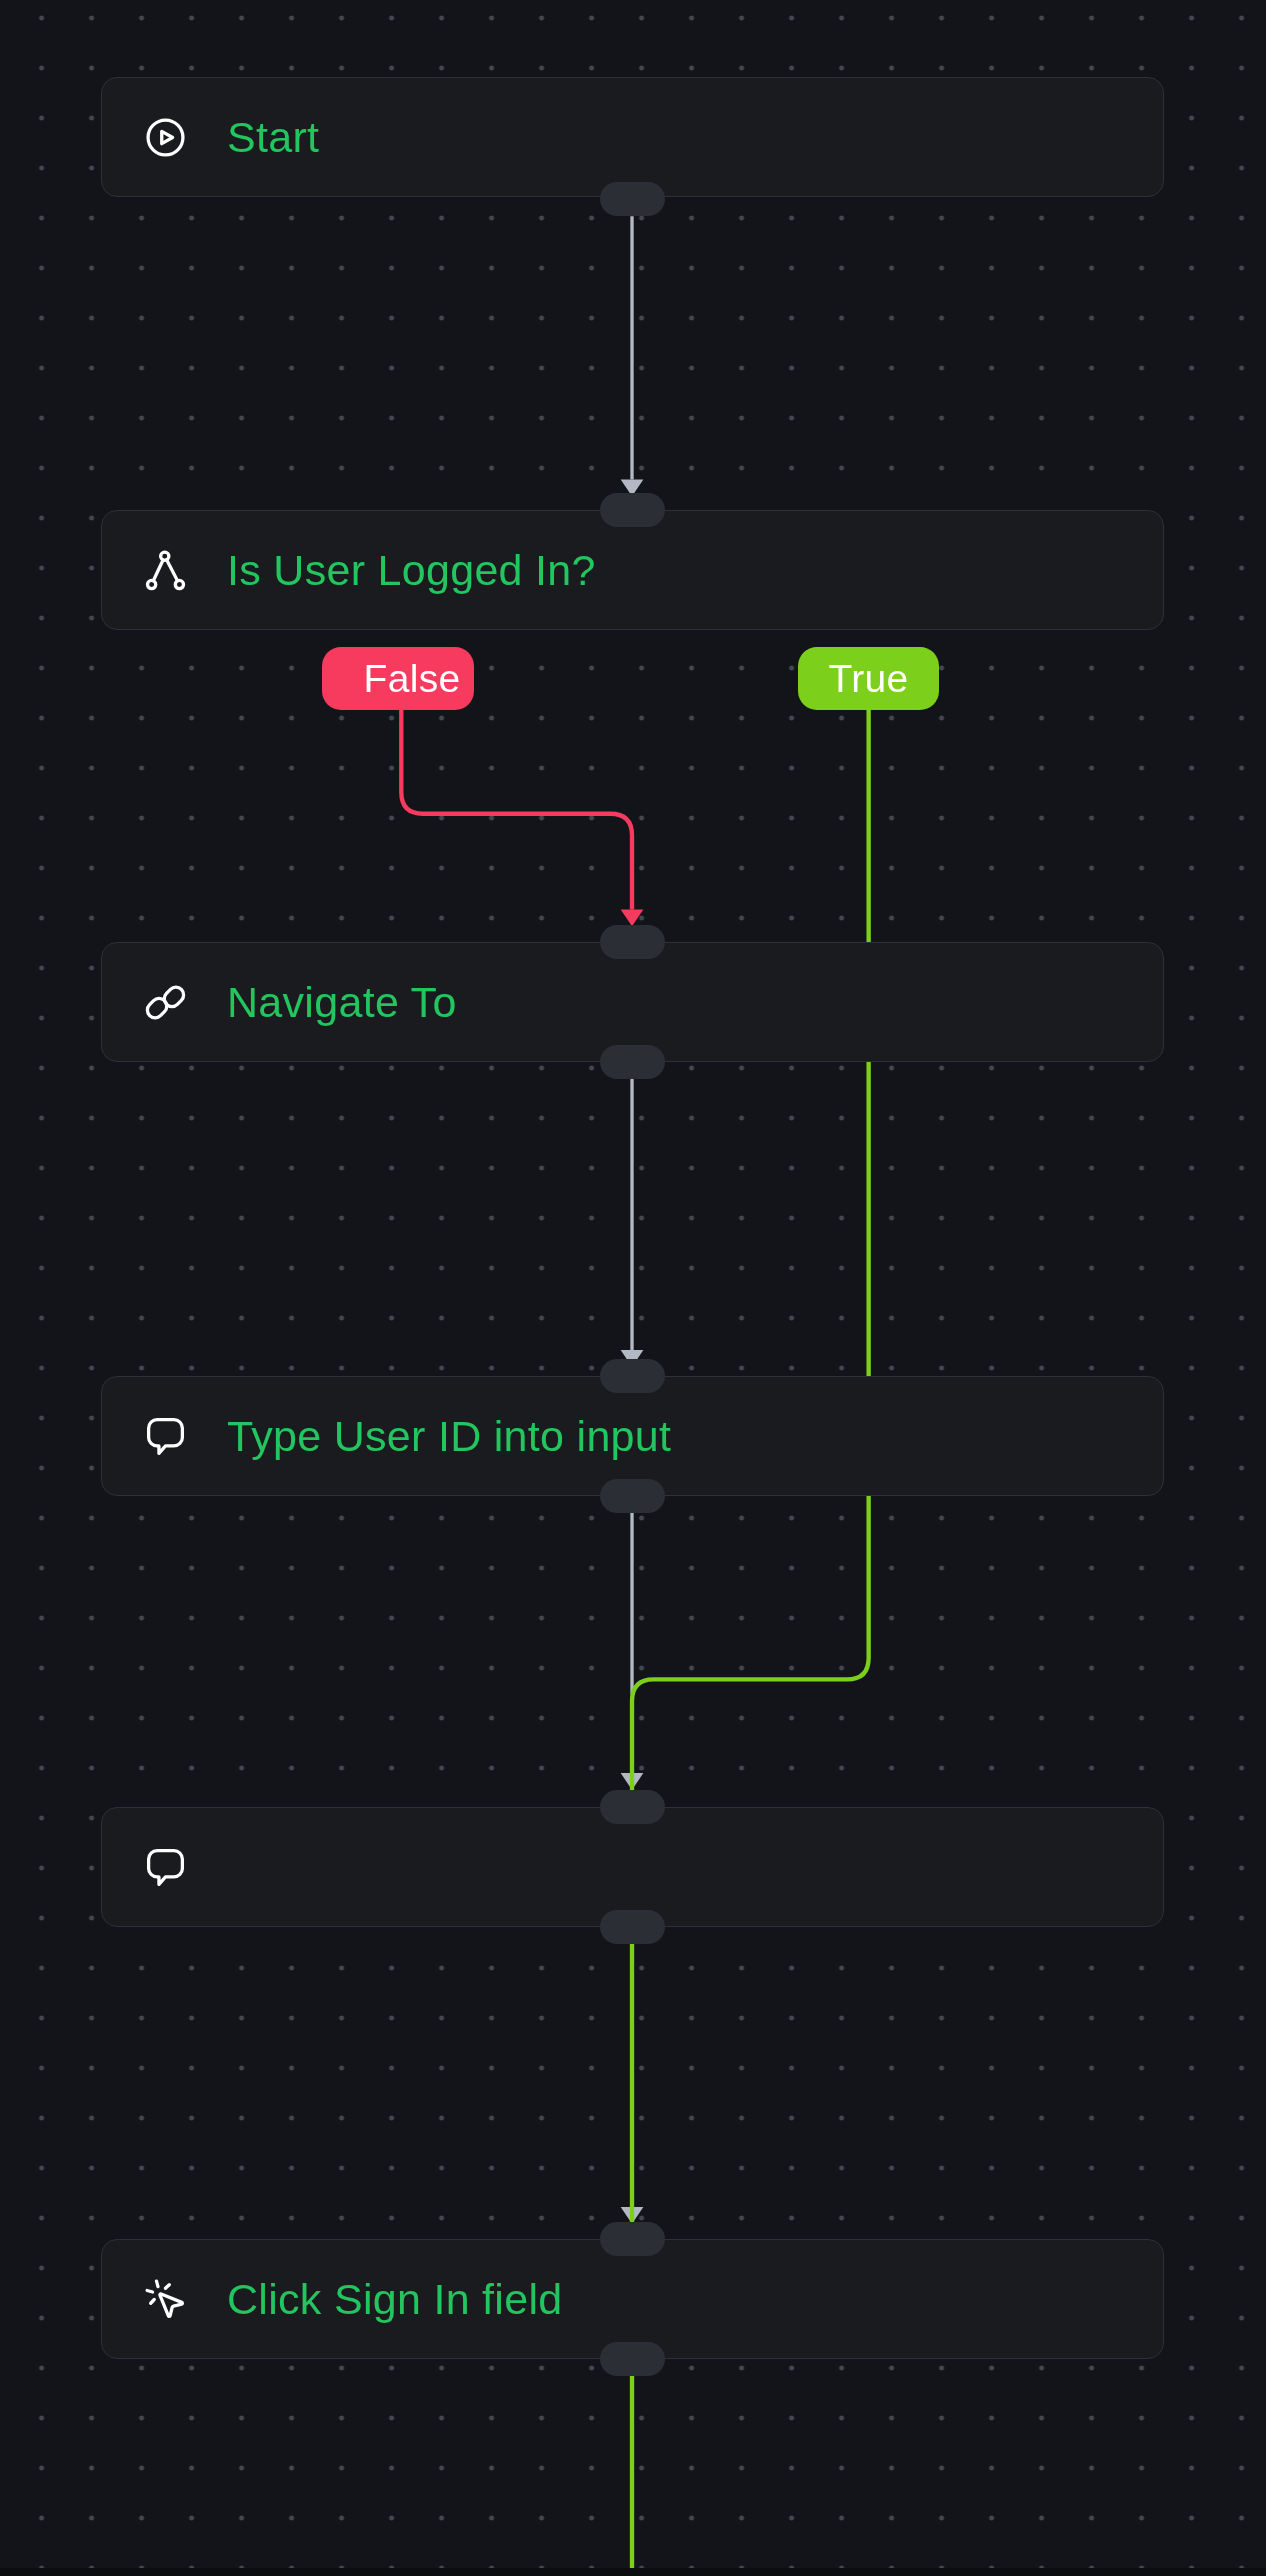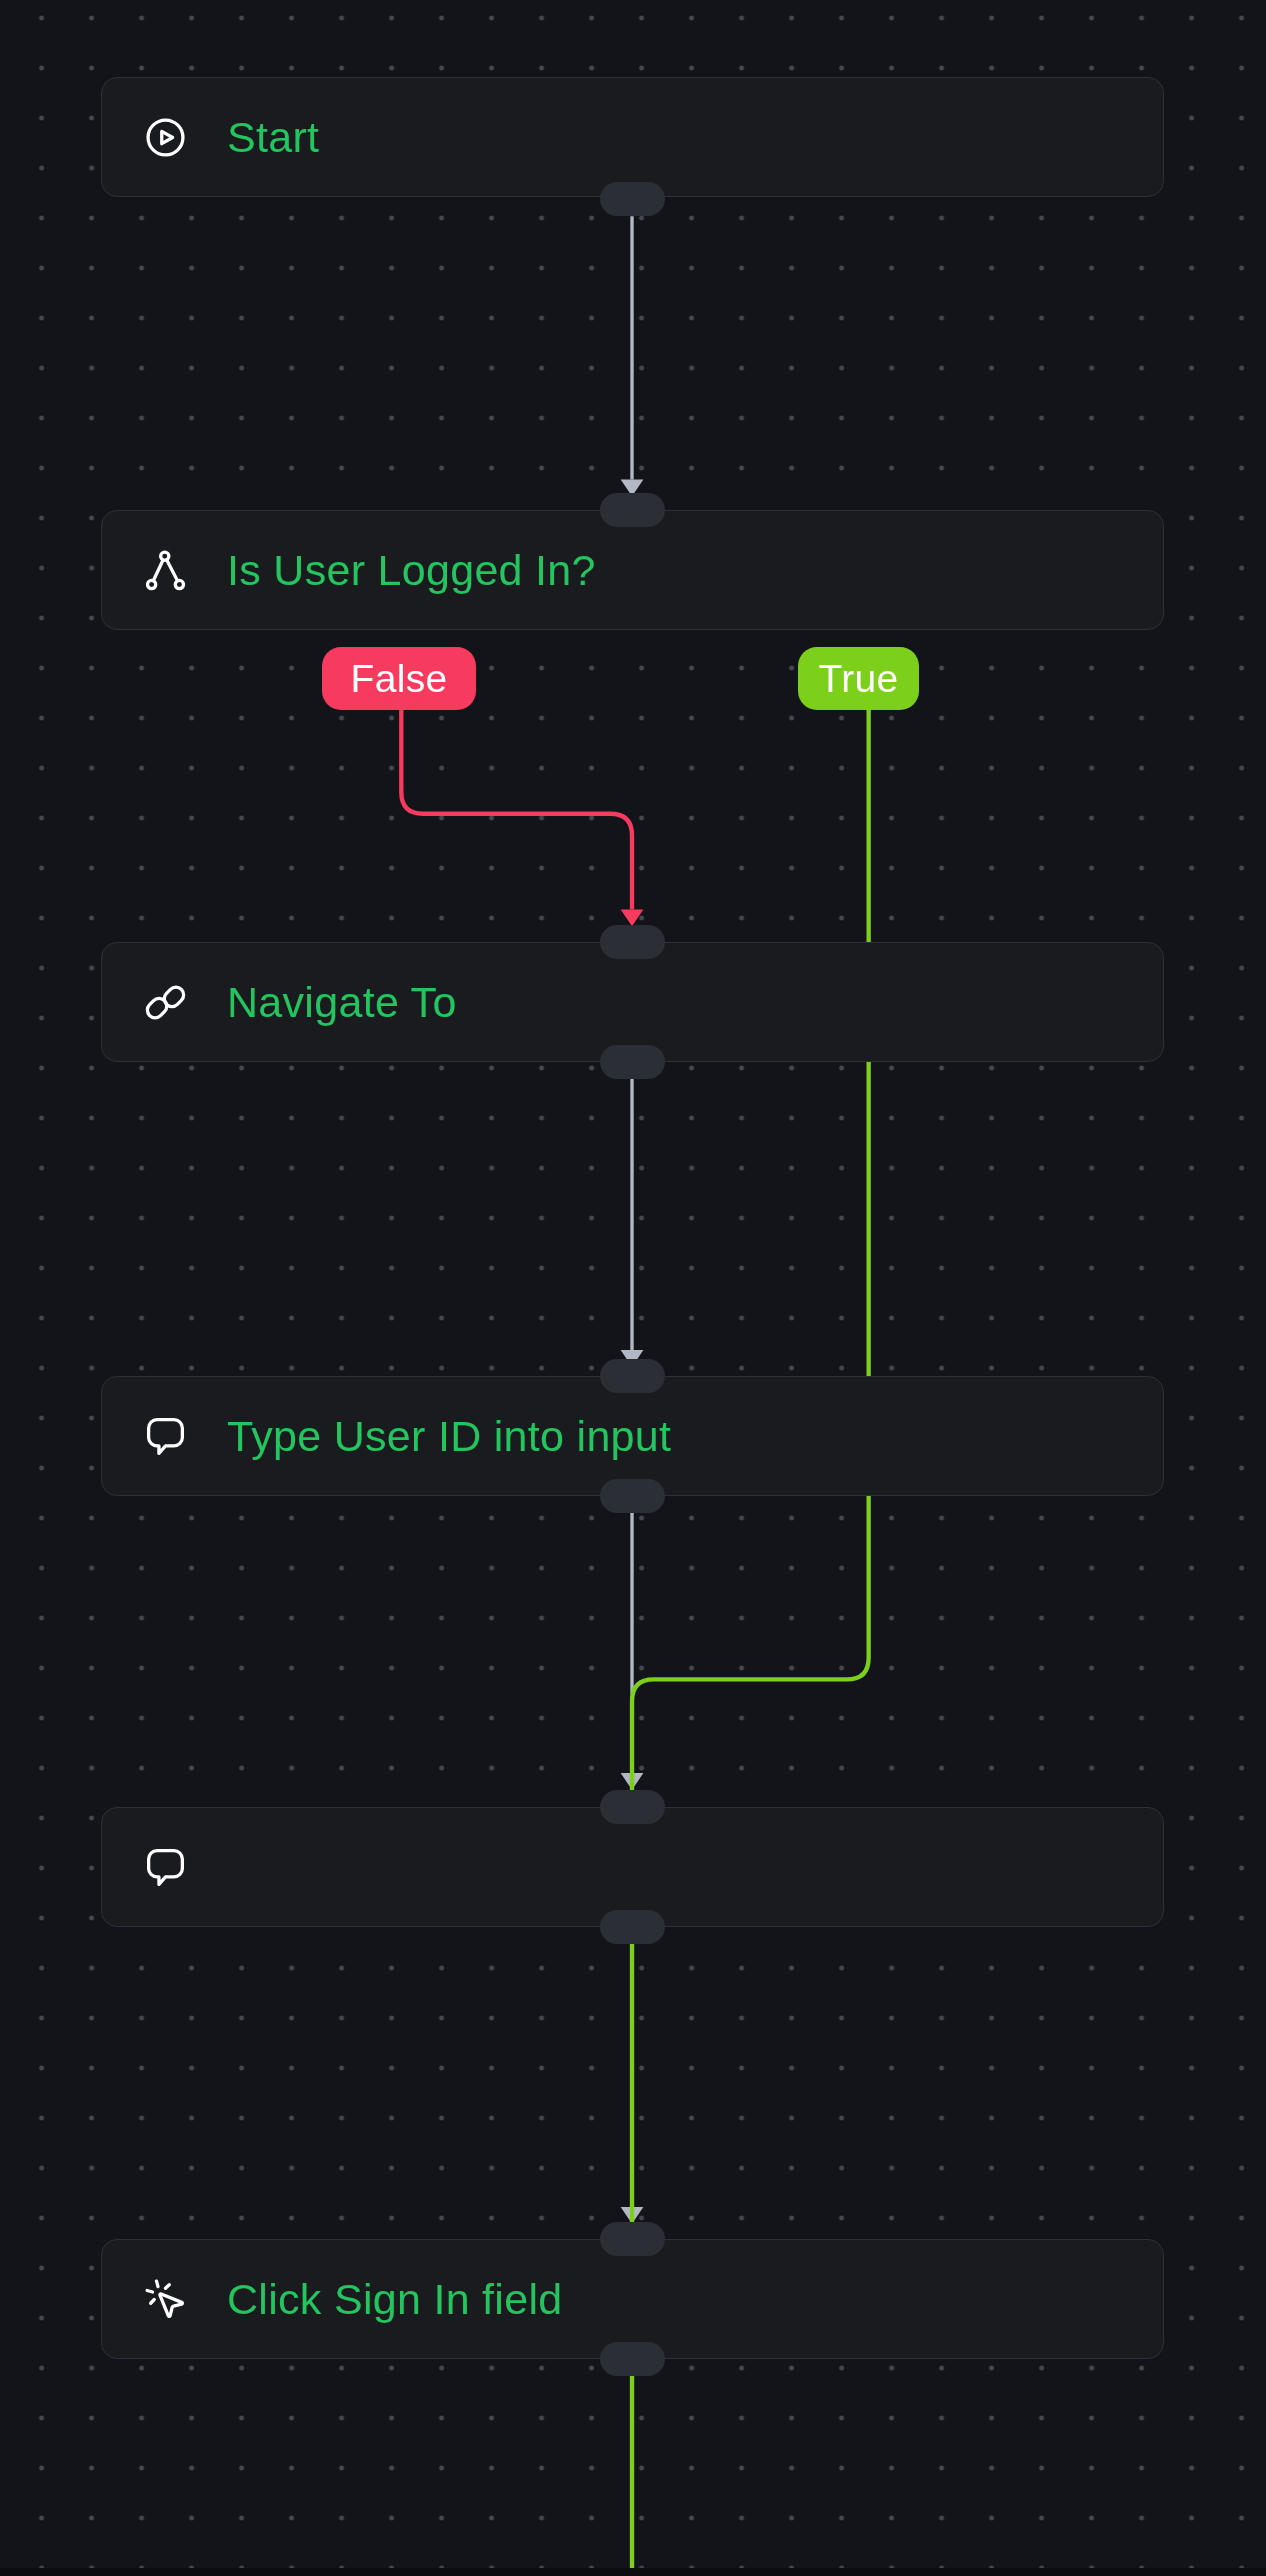--- a/index.html
+++ b/index.html
@@ -36,22 +36,22 @@
   .handle{
     position:absolute;left:600px;width:65px;height:34px;
     background:#2b2e34;border-radius:17px;z-index:3;
   }
   .badge{
     position:absolute;top:647px;height:63px;
     border-radius:19px;z-index:3;
     display:flex;align-items:center;justify-content:center;
     color:#ffffff;font-size:39px;font-weight:500;letter-spacing:0.3px;
   }
-  .badge.false{left:322px;width:154px;background:#f63b5e;}
-  .badge.true{left:798px;width:121px;background:#7cd01c;}
+  .badge.false{left:322px;width:124px;background:#f63b5e;padding-left:28px;}
+  .badge.true{left:798px;width:141px;background:#7cd01c;}
   #bottom-strip{
     position:absolute;left:0;bottom:0;width:100%;height:8px;
     background:#0c0d10;z-index:4;
   }
 </style>
 </head>
 <body>
 
 <div id="canvas">
 

